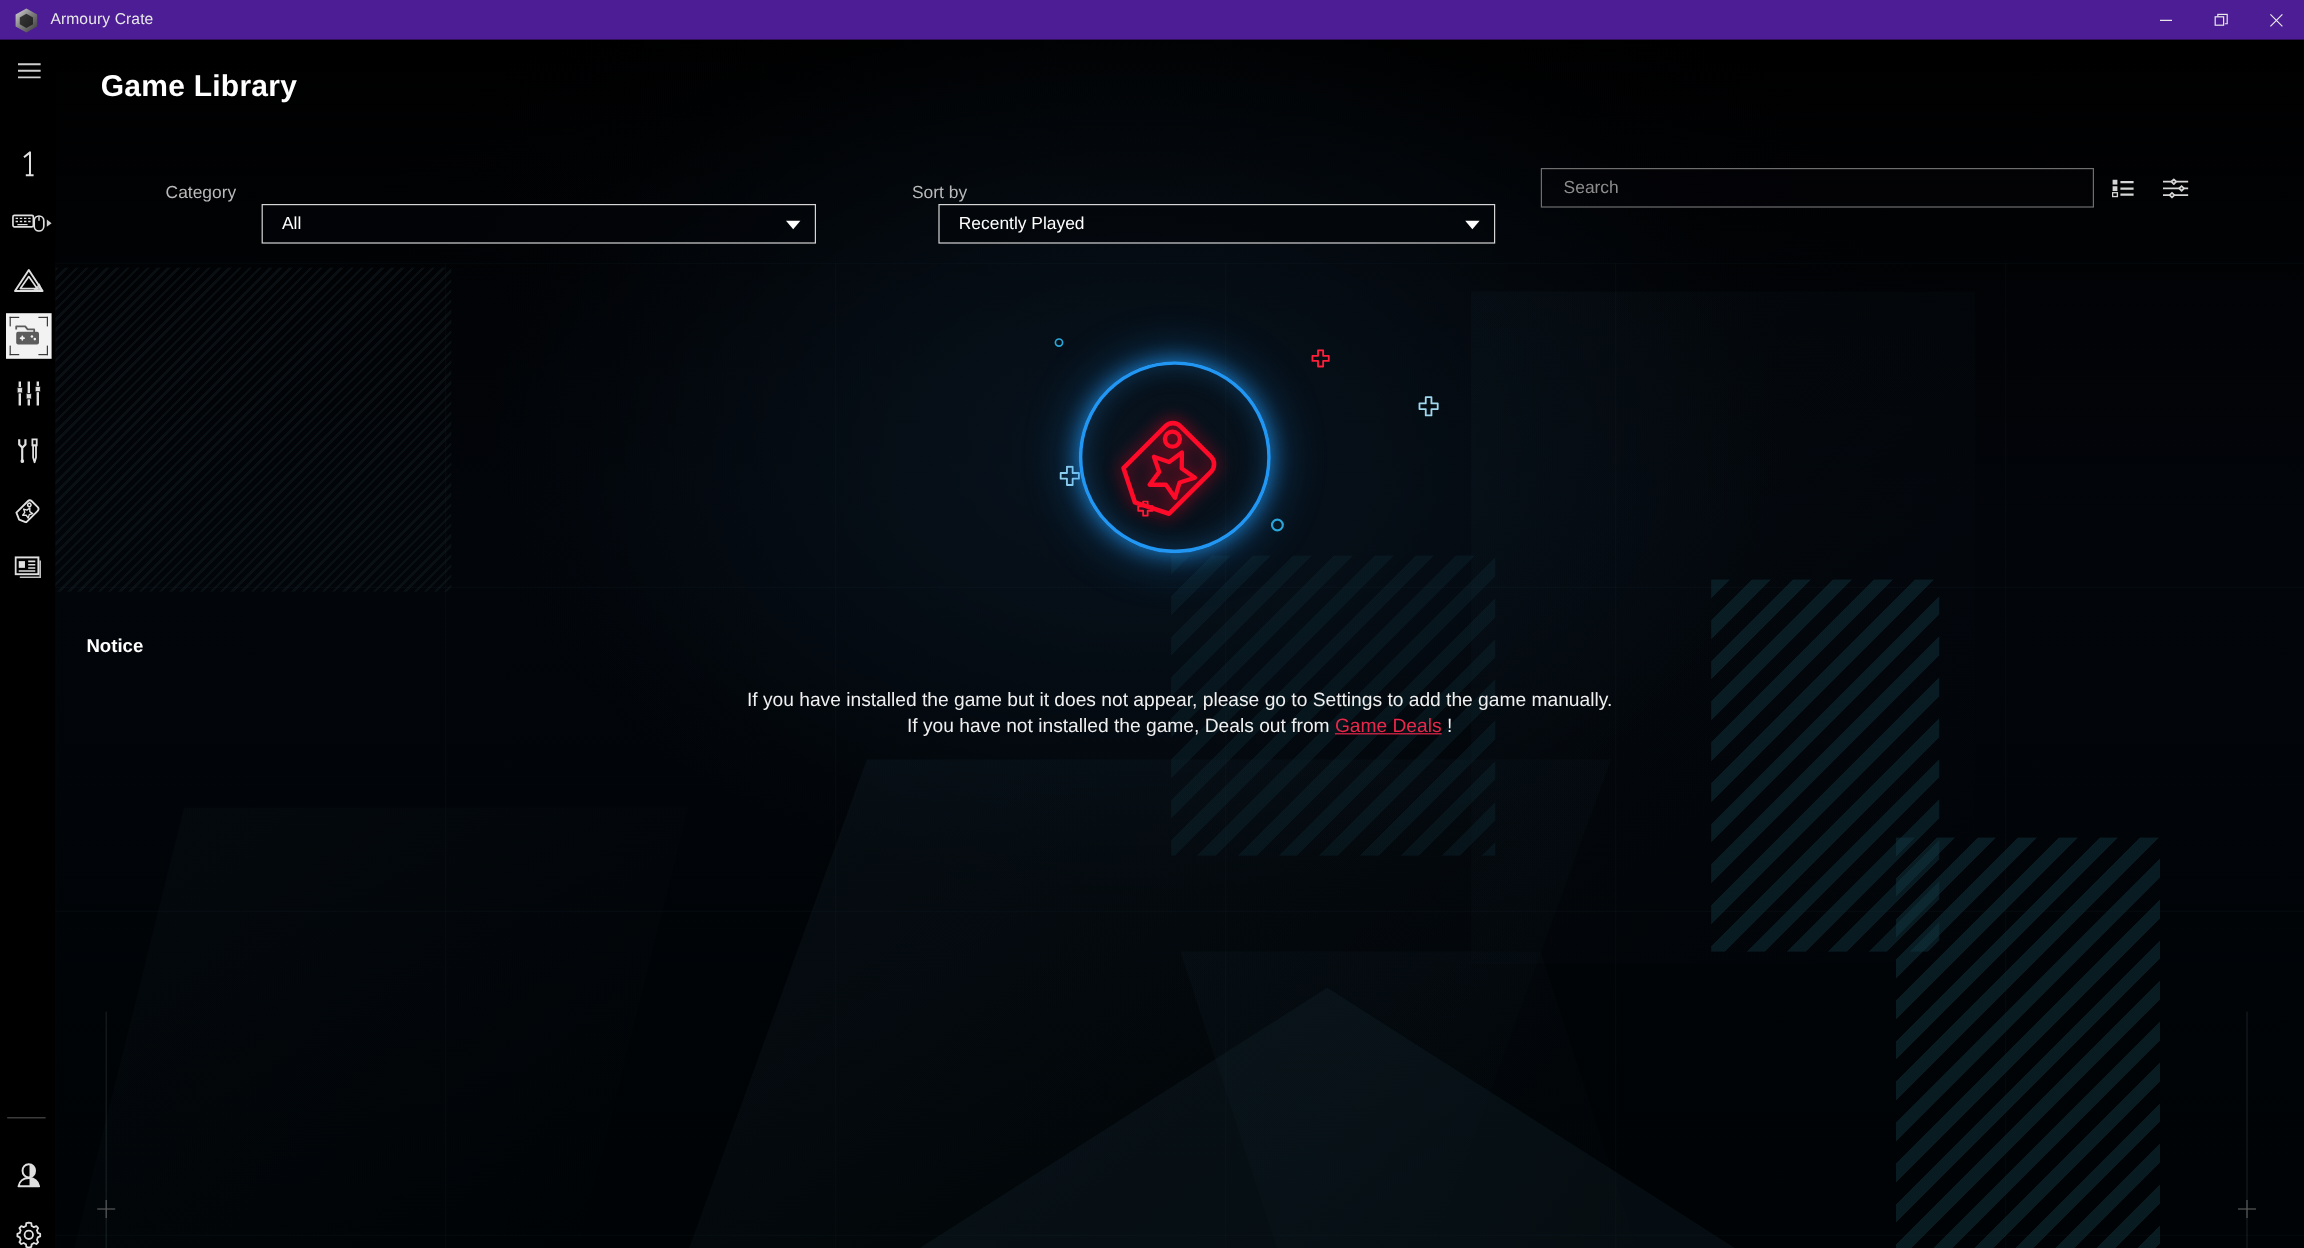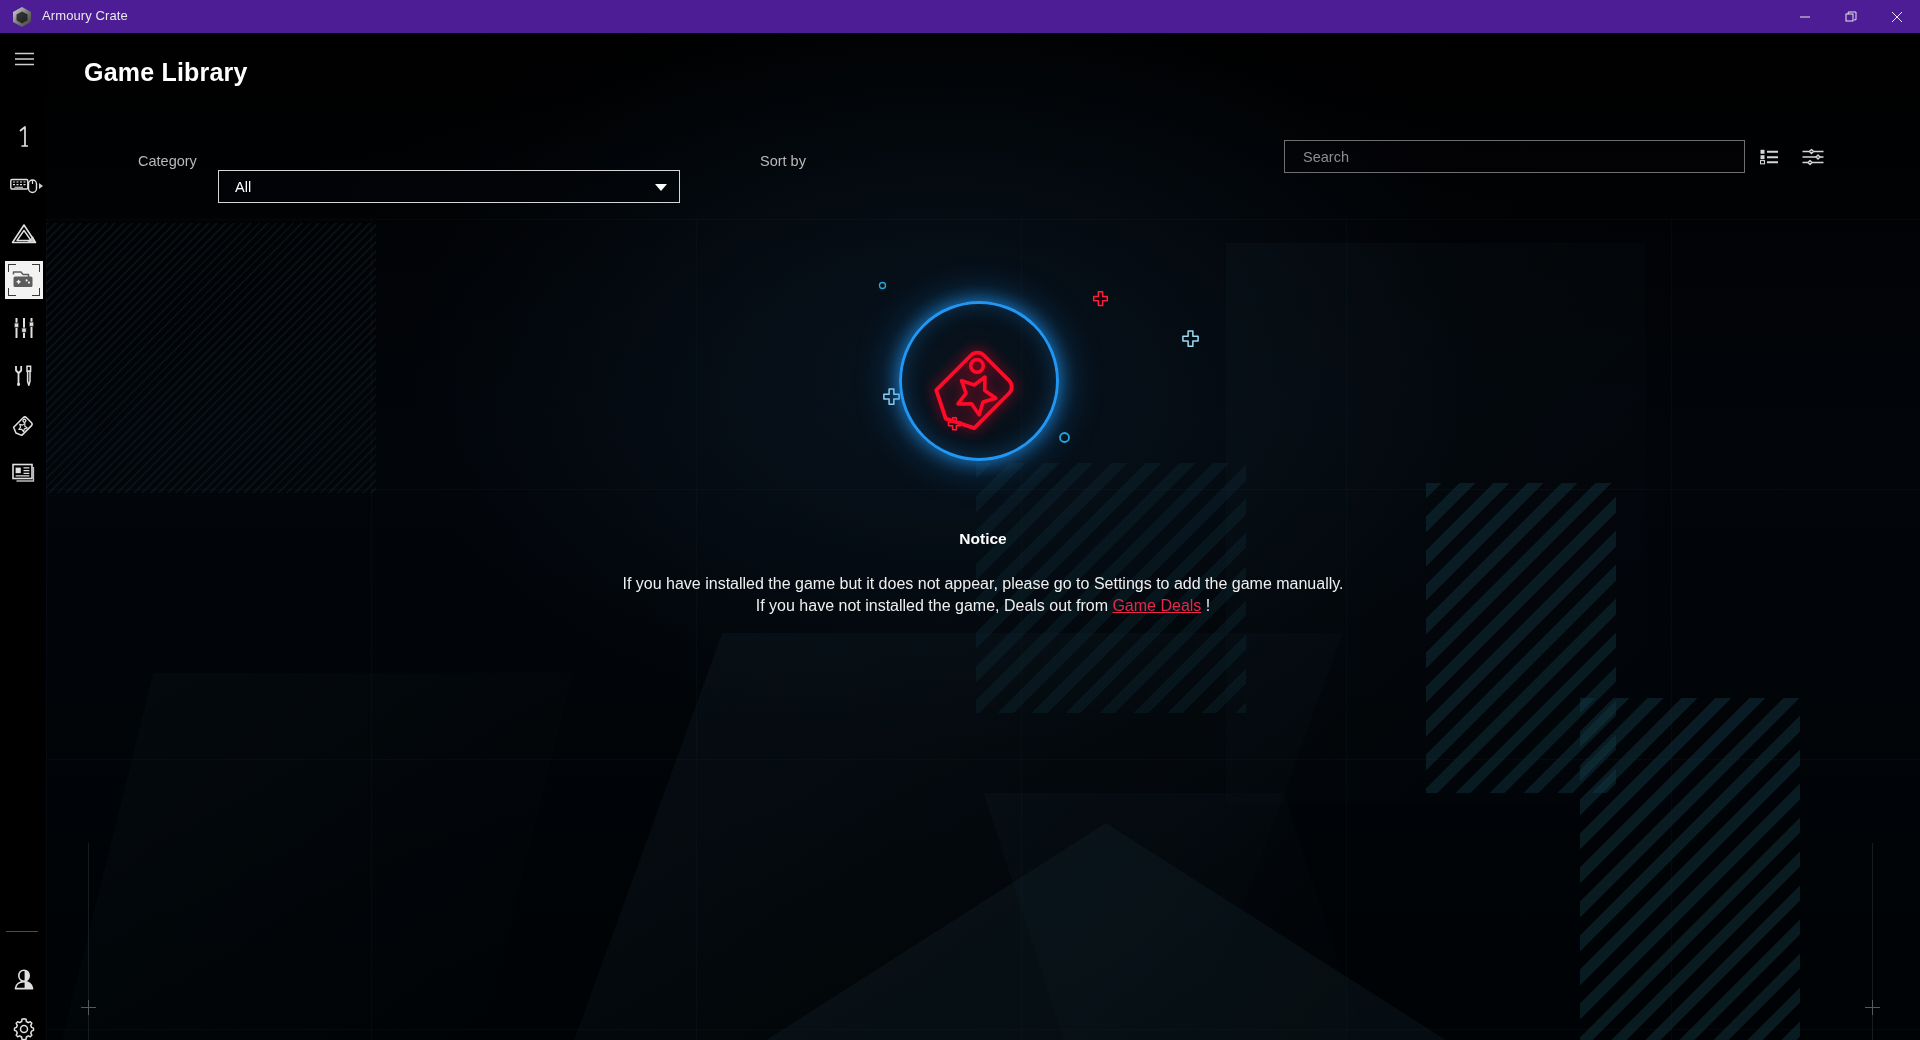--- a/index.html
+++ b/index.html
@@ -257,25 +257,25 @@
     filter: drop-shadow(0 0 7px rgba(255,0,32,0.8));
   }
   .deco { position: absolute; }
   .deco svg { display:block; }
 
   
   .notice-title {
     position: absolute;
     left: 0; right: 0;
     top: 497px;
-    text-align: center;
     font-size: 15.5px;
     font-weight: bold;
     color: #ffffff;
     z-index: 22;
+    padding-left: 26px;
   }
   .notice-body {
     position: absolute;
     left: 0; right: 0;
     top: 540px;
     text-align: center;
     font-size: 16px;
     line-height: 22px;
     color: #efefef;
     z-index: 22;
@@ -542,20 +542,24 @@
 
     <div class="flabel" style="left:138px;">Category</div>
 
     <div class="dropdown" style="left:218px; width:462px;">
       <span class="dd-value">All</span>
       <span class="dd-caret"></span>
     </div>
 
     <div class="flabel" style="left:760px;">Sort by</div>
 
+    <div class="dropdown" style="left:782px; width:464px;">
+      <span class="dd-value">Recently Played</span>
+      <span class="dd-caret"></span>
+    </div>
 
     <div class="searchbox" style="left:1284px; width:461px;">
       <input type="text" placeholder="Search" style="">
     </div>
 
     <div class="topic-btn" style="left:1757px;">
       <svg width="20" height="16" viewBox="0 0 20 16">
         <rect x="0.5" y="0.8" width="4" height="4" fill="#d6d6d6"></rect>
         <rect x="0.5" y="6.2" width="4" height="4" fill="#d6d6d6"></rect>
         <rect x="0.5" y="11.6" width="4" height="3.2" fill="none" stroke="#d6d6d6" stroke-width="1.1"></rect>

